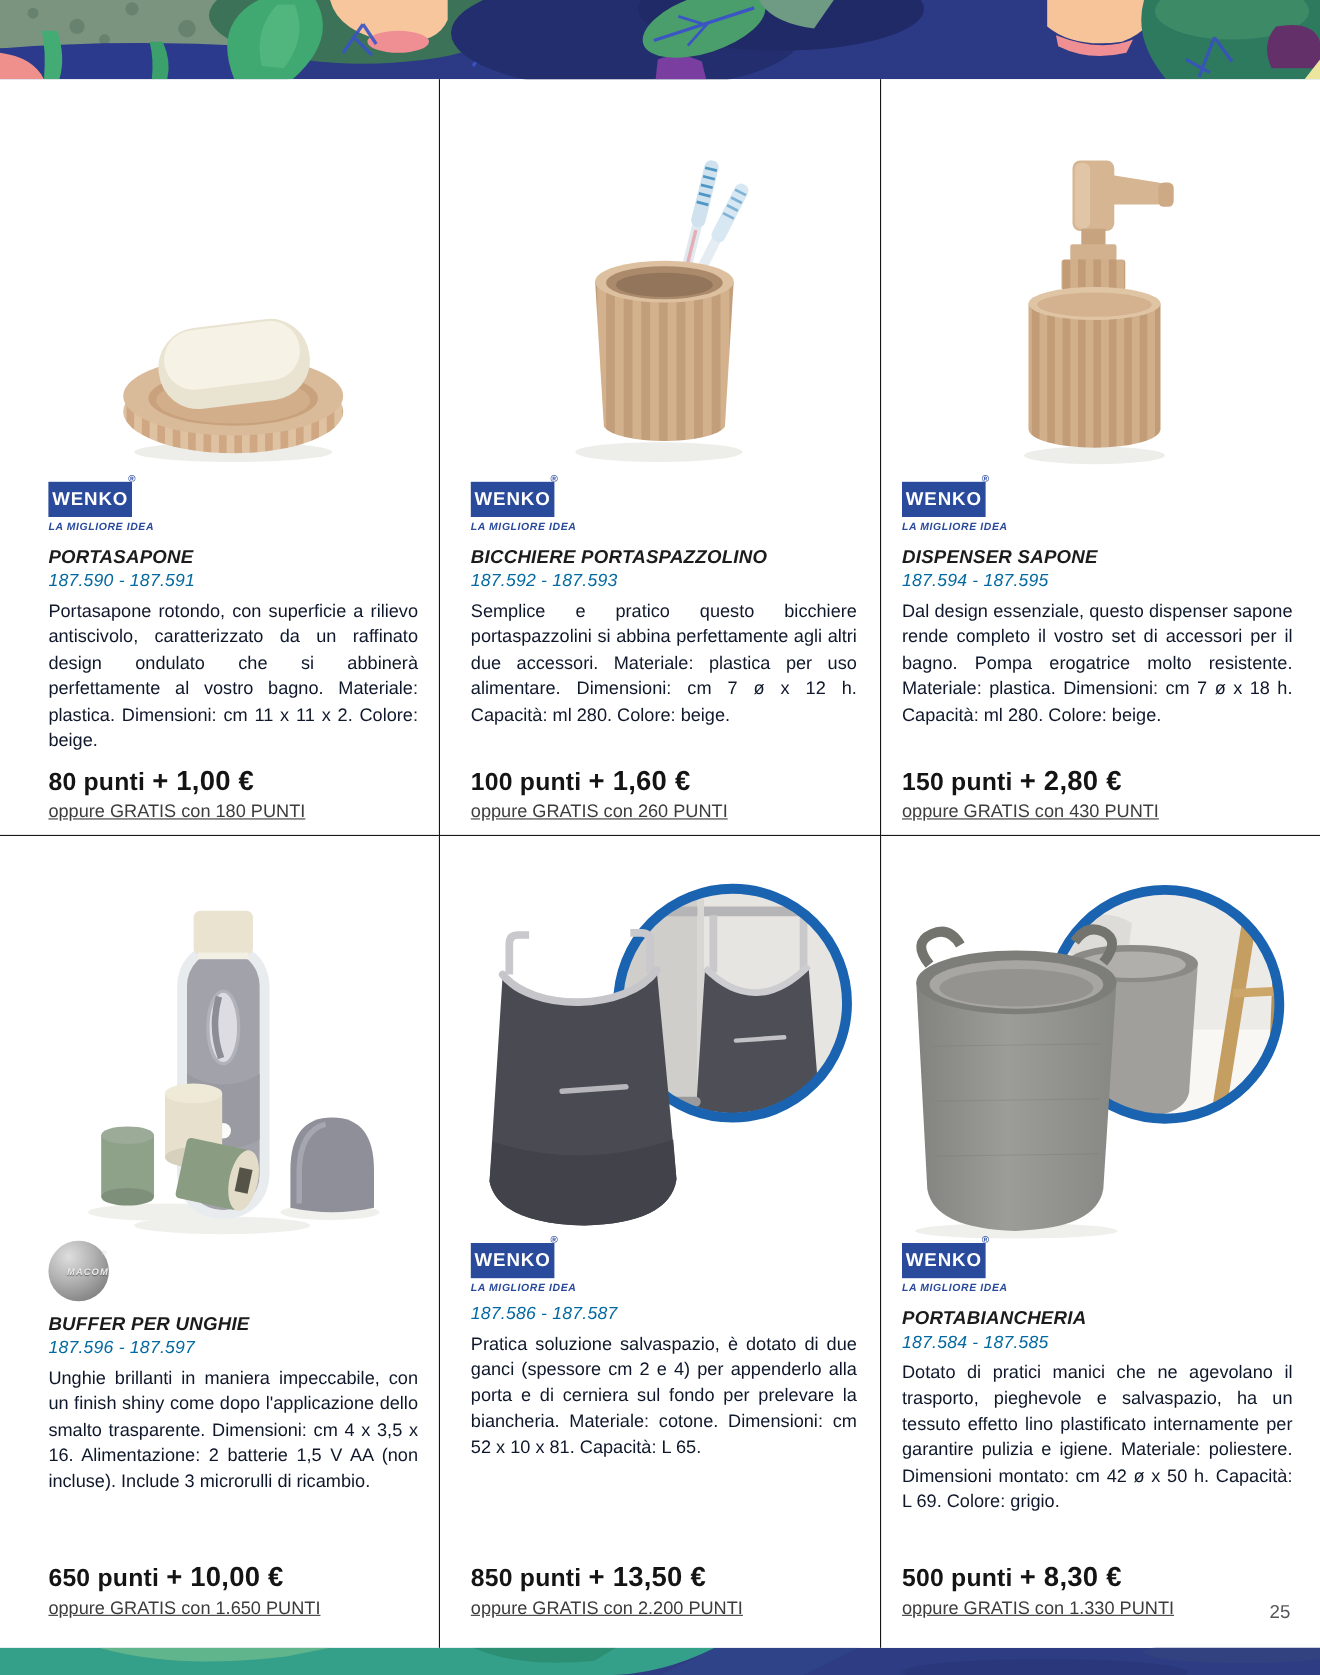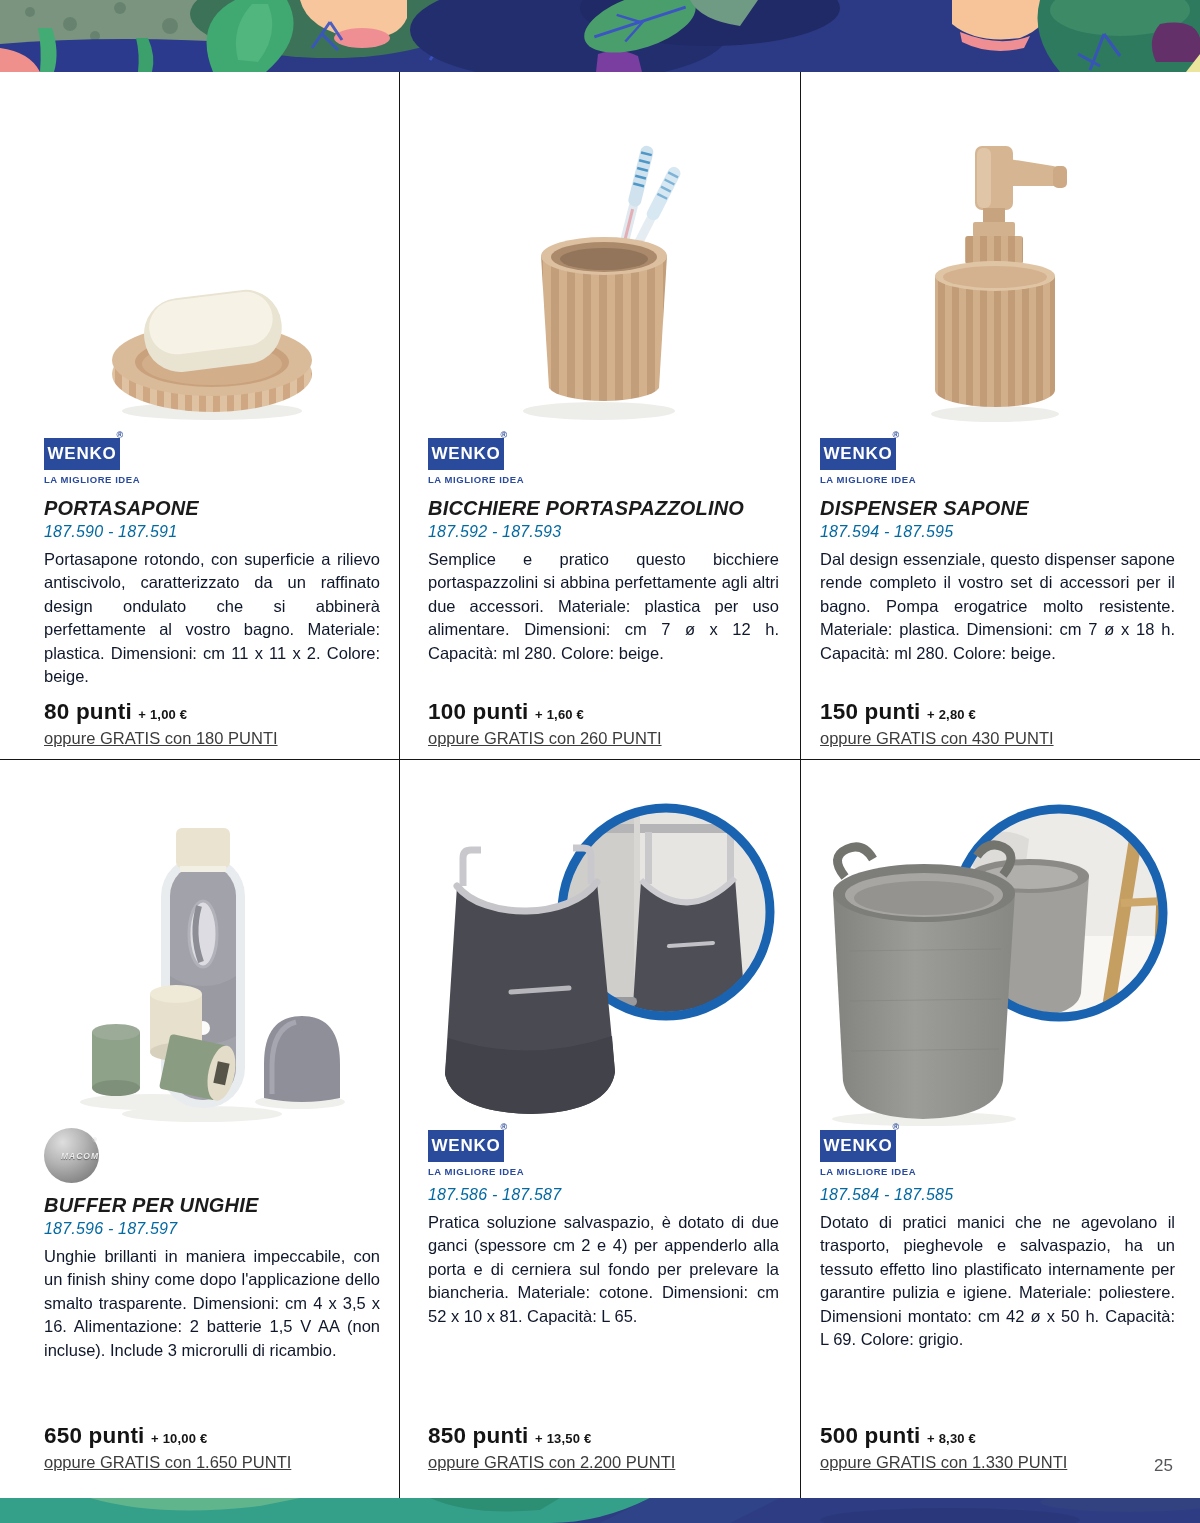--- a/index.html
+++ b/index.html
@@ -22,35 +22,35 @@
   .image-area{display:flex;align-items:flex-end;justify-content:center;}
   .r1 .image-area{height:352px;}
   .r2 .image-area{height:366px;}
   .brand{margin:14px 0 9px;}
   .r2 .brand{margin-top:4px;}
   .wenko-box{
     width:76px;height:32px;background:#2a4a9c;color:#fff;display:flex;align-items:center;justify-content:center;
     font-weight:bold;font-size:17px;letter-spacing:0.8px;position:relative;
   }
   .wenko-reg{position:absolute;top:-8px;right:-4px;font-size:9px;color:#2a4a9c;font-weight:bold;}
-  .wenko-tag{margin-top:4px;color:#2a4a9c;font-size:9.5px;font-weight:bold;letter-spacing:0.55px;}
+  .wenko-tag{margin-top:4px;color:#2a4a9c;font-size:9.5px;font-weight:bold;letter-spacing:0.55px;font-style:italic;}
   .brand.macom{margin:2px 0 8px;}
   .macom-sphere{
     width:55px;height:55px;border-radius:50%;position:relative;
     background:radial-gradient(circle at 34% 26%, #dedede 0%, #b4b4b4 40%, #858585 78%, #787878 100%);
     display:flex;align-items:center;justify-content:flex-end;font-style:italic;
   }
   .macom-text{color:#ececec;font-size:8.5px;font-weight:bold;letter-spacing:1px;text-shadow:0 1px 1px #5f5f5f;}
   .macom-reg{position:absolute;top:9px;right:2px;font-size:6px;color:#e0e0e0;}
-  .title{font-size:20px;font-weight:bold;font-style:italic;color:#1b1b1b;letter-spacing:0.2px;margin:3px 0 3px;}
+  .title{font-size:17px;font-weight:bold;font-style:italic;color:#1b1b1b;letter-spacing:0.2px;margin:3px 0 3px;}
   .codes{font-size:16px;font-style:italic;color:#0369a1;margin-bottom:7px;letter-spacing:0.2px;}
   .desc{font-size:16.5px;line-height:1.42;color:#0f172a;text-align:justify;margin:0;}
   .offer{margin-top:auto;}
   .points-line{font-weight:bold;color:#141414;font-size:22.5px;letter-spacing:0.2px;}
-  .points-line .price{font-size:13px;margin-top:47px;}
+  .points-line .price{font-size:25px;margin-top:47px;}
   .alt{font-size:16.5px;color:#3c3c3c;margin-top:4px;text-decoration:underline;}
   .page-number{position:absolute;right:27px;top:1456px;font-size:17px;color:#55565a;}
 </style>
 </head>
 <body>
 
 <div class="banner-top">
   <svg width="1200" height="72" viewBox="0 0 1200 72" preserveAspectRatio="none">
     <rect width="1200" height="72" fill="#2c3a85"></rect>
     <rect x="0" y="0" width="262" height="44" fill="#7b947f"></rect>
@@ -366,20 +366,21 @@
         <ellipse cx="103" cy="117" rx="70" ry="17" fill="#949390"></ellipse>
       </svg>
     </div>
     <div class="brand">
       <div class="wenko-box">
           <span>WENKO</span>
           <span class="wenko-reg">®</span>
         </div>
       <div class="wenko-tag">LA MIGLIORE IDEA</div>
     </div>
+    <h3 class="title">PORTABIANCHERIA</h3>
     <div class="codes">187.584 - 187.585</div>
     <p class="desc">Dotato di pratici manici che ne agevolano il trasporto, pieghevole e salvaspazio, ha un tessuto effetto lino plastificato internamente per garantire pulizia e igiene. Materiale: poliestere. Dimensioni montato: cm 42 ø x 50 h. Capacità: L 69. Colore: grigio.</p>
     <div class="offer">
       <div class="points-line"><span class="pts">500 punti</span> <span class="price">+ 8,30 €</span></div>
       <div class="alt">oppure GRATIS con 1.330 PUNTI</div>
     </div>
   </section>
 
 </div>
 

